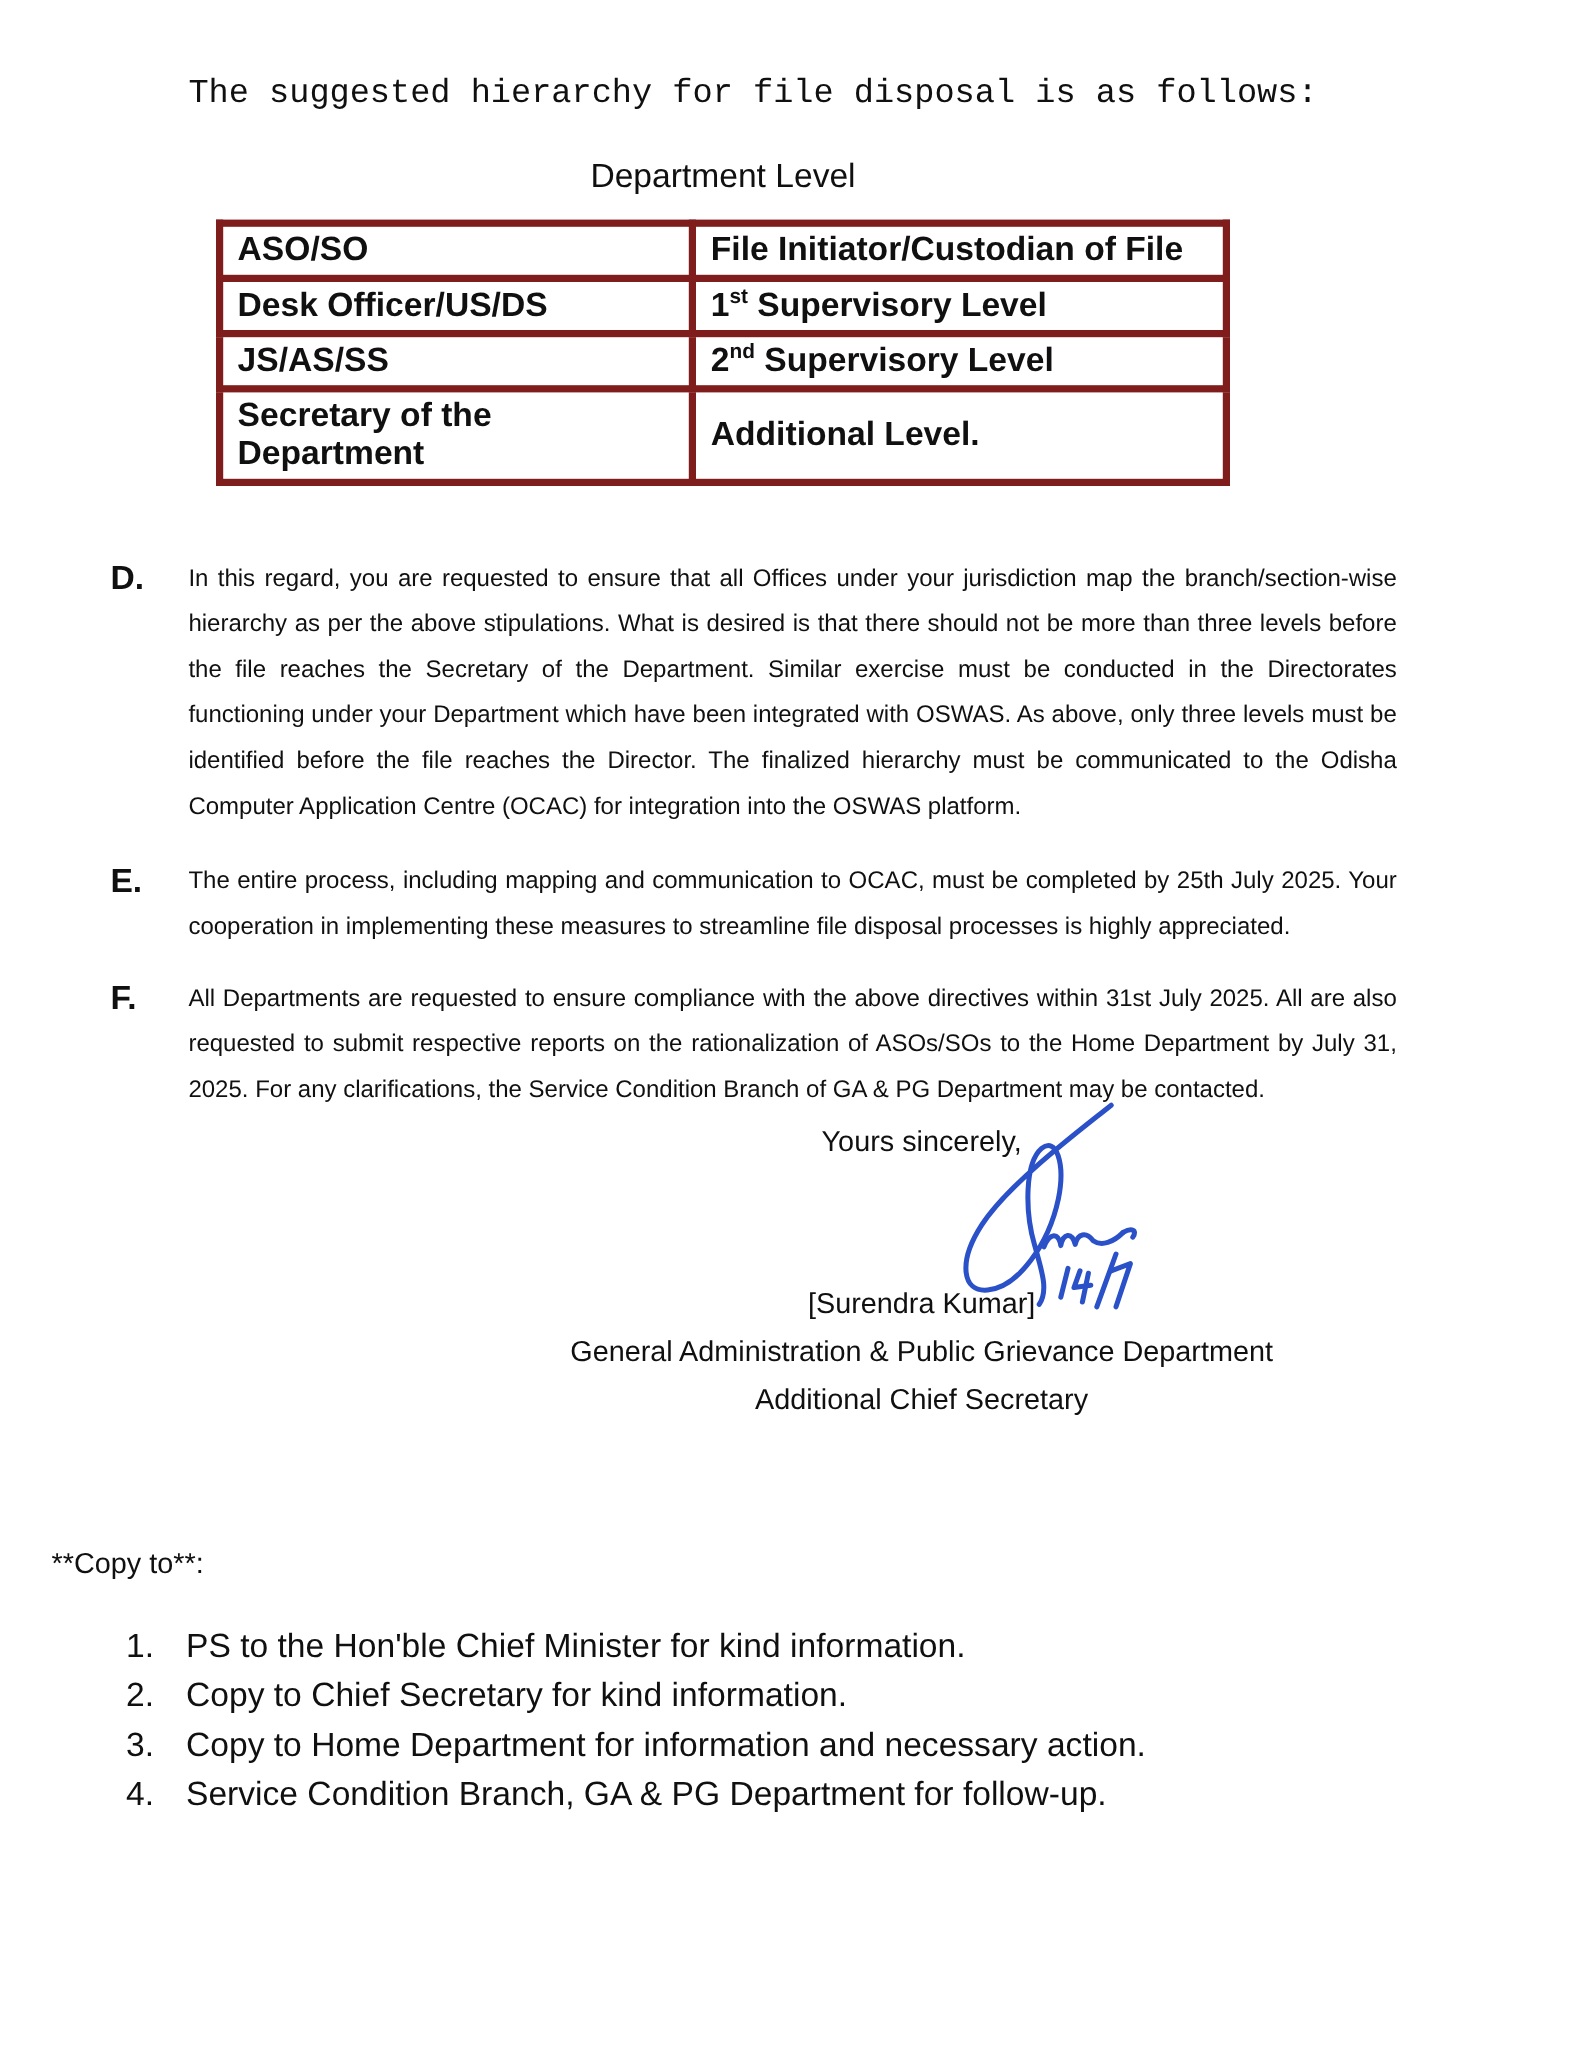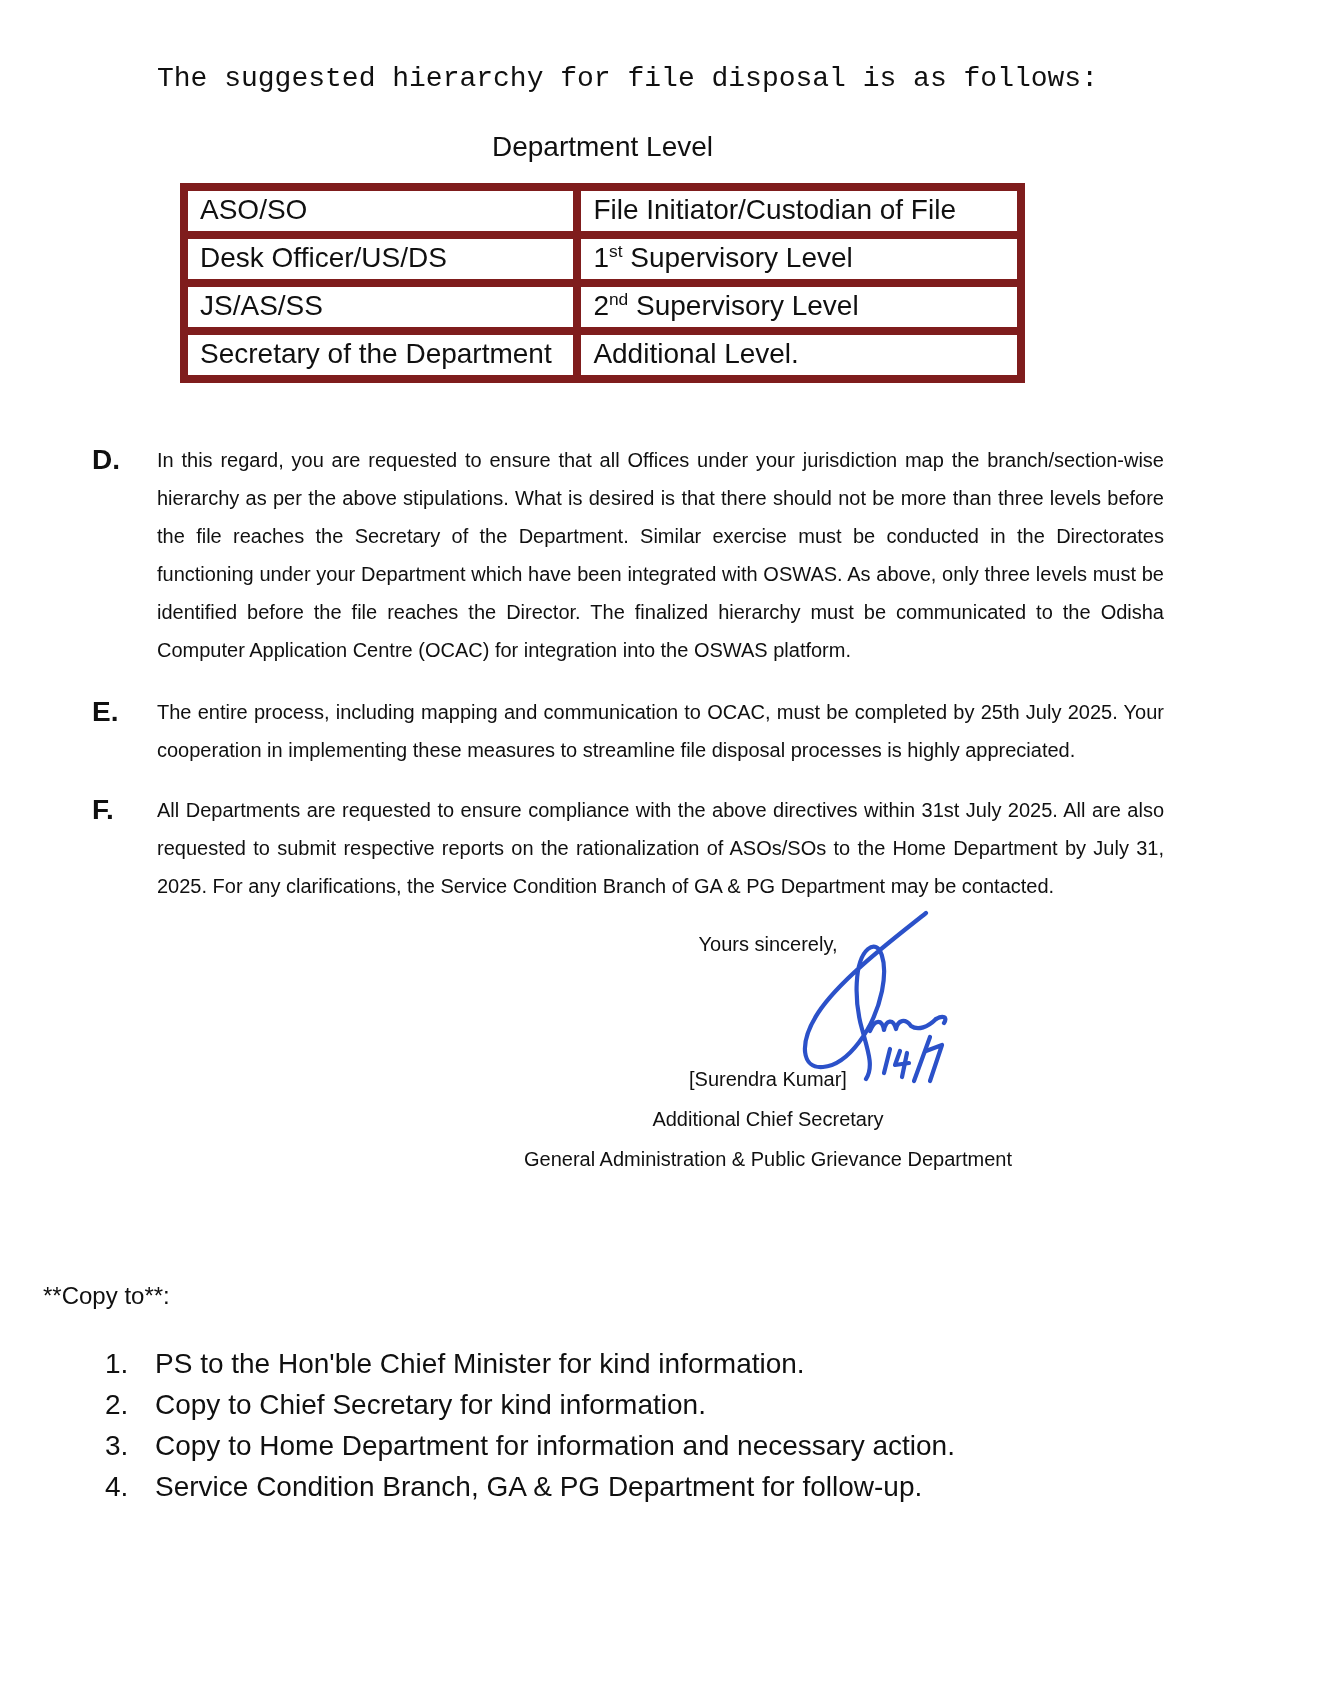--- a/index.html
+++ b/index.html
@@ -32,25 +32,26 @@
     text-align: center;
     font-size: 28px;
   }
   table.hierarchy {
     margin: 20px 0 0 180px;
     width: 845px;
     border-collapse: collapse;
     border: 3px solid #151515;
   }
   table.hierarchy td {
-    border: 8px solid #7f1d1d;
+    border: 6px solid #7f1d1d;
     font-size: 28px;
     padding: 3px 12px 5px 12px;
     vertical-align: middle;
     height: 30px;
+    font-weight: bold;
   }
   table.hierarchy td.role { width: 47%; }
   table.hierarchy sup {
     font-size: 0.62em;
     vertical-align: super;
     line-height: 0;
   }
   .para {
     display: flex;
     margin-left: 92px;
@@ -67,24 +68,24 @@
     line-height: 38px;
   }
   .para-text {
     flex: 1;
     font-size: 20px;
     line-height: 38px;
     text-align: justify;
   }
   .closing {
     position: relative;
-    margin: 20px 0 0 420px;
+    margin: 6px 0 0 420px;
     width: 696px;
     text-align: center;
-    font-size: 20px;
+    font-size: 24px;
   }
   .salutation { line-height: 38px; }
   .sig-space { height: 96px; }
   .signature-svg {
     position: absolute;
     left: 358px;
     top: -16px;
     pointer-events: none;
   }
   .closing .line { line-height: 40px; }
@@ -167,22 +168,22 @@
         <path d="M 112 140 L 106 164"></path>
         <path d="M 122 142 L 117 156 L 131 154"></path>
         <path d="M 129 144 L 124 168"></path>
         <path d="M 152 128 L 136 172"></path>
         <path d="M 148 142 L 164 136 L 152 172"></path>
       </g>
     </svg>
 
     <div class="sig-space"></div>
     <div class="line">[Surendra Kumar]</div>
+    <div class="line">General Administration &amp; Public Grievance Department</div>
     <div class="line">Additional Chief Secretary</div>
-    <div class="line">General Administration &amp; Public Grievance Department</div>
   </div>
 
   <div class="copy-to-heading">**Copy to**:</div>
 
   <div class="copy-list">
     <div class="copy-item">
       <div class="copy-num">1.</div>
       <div class="copy-text">PS to the Hon'ble Chief Minister for kind information.</div>
     </div>
     <div class="copy-item">

